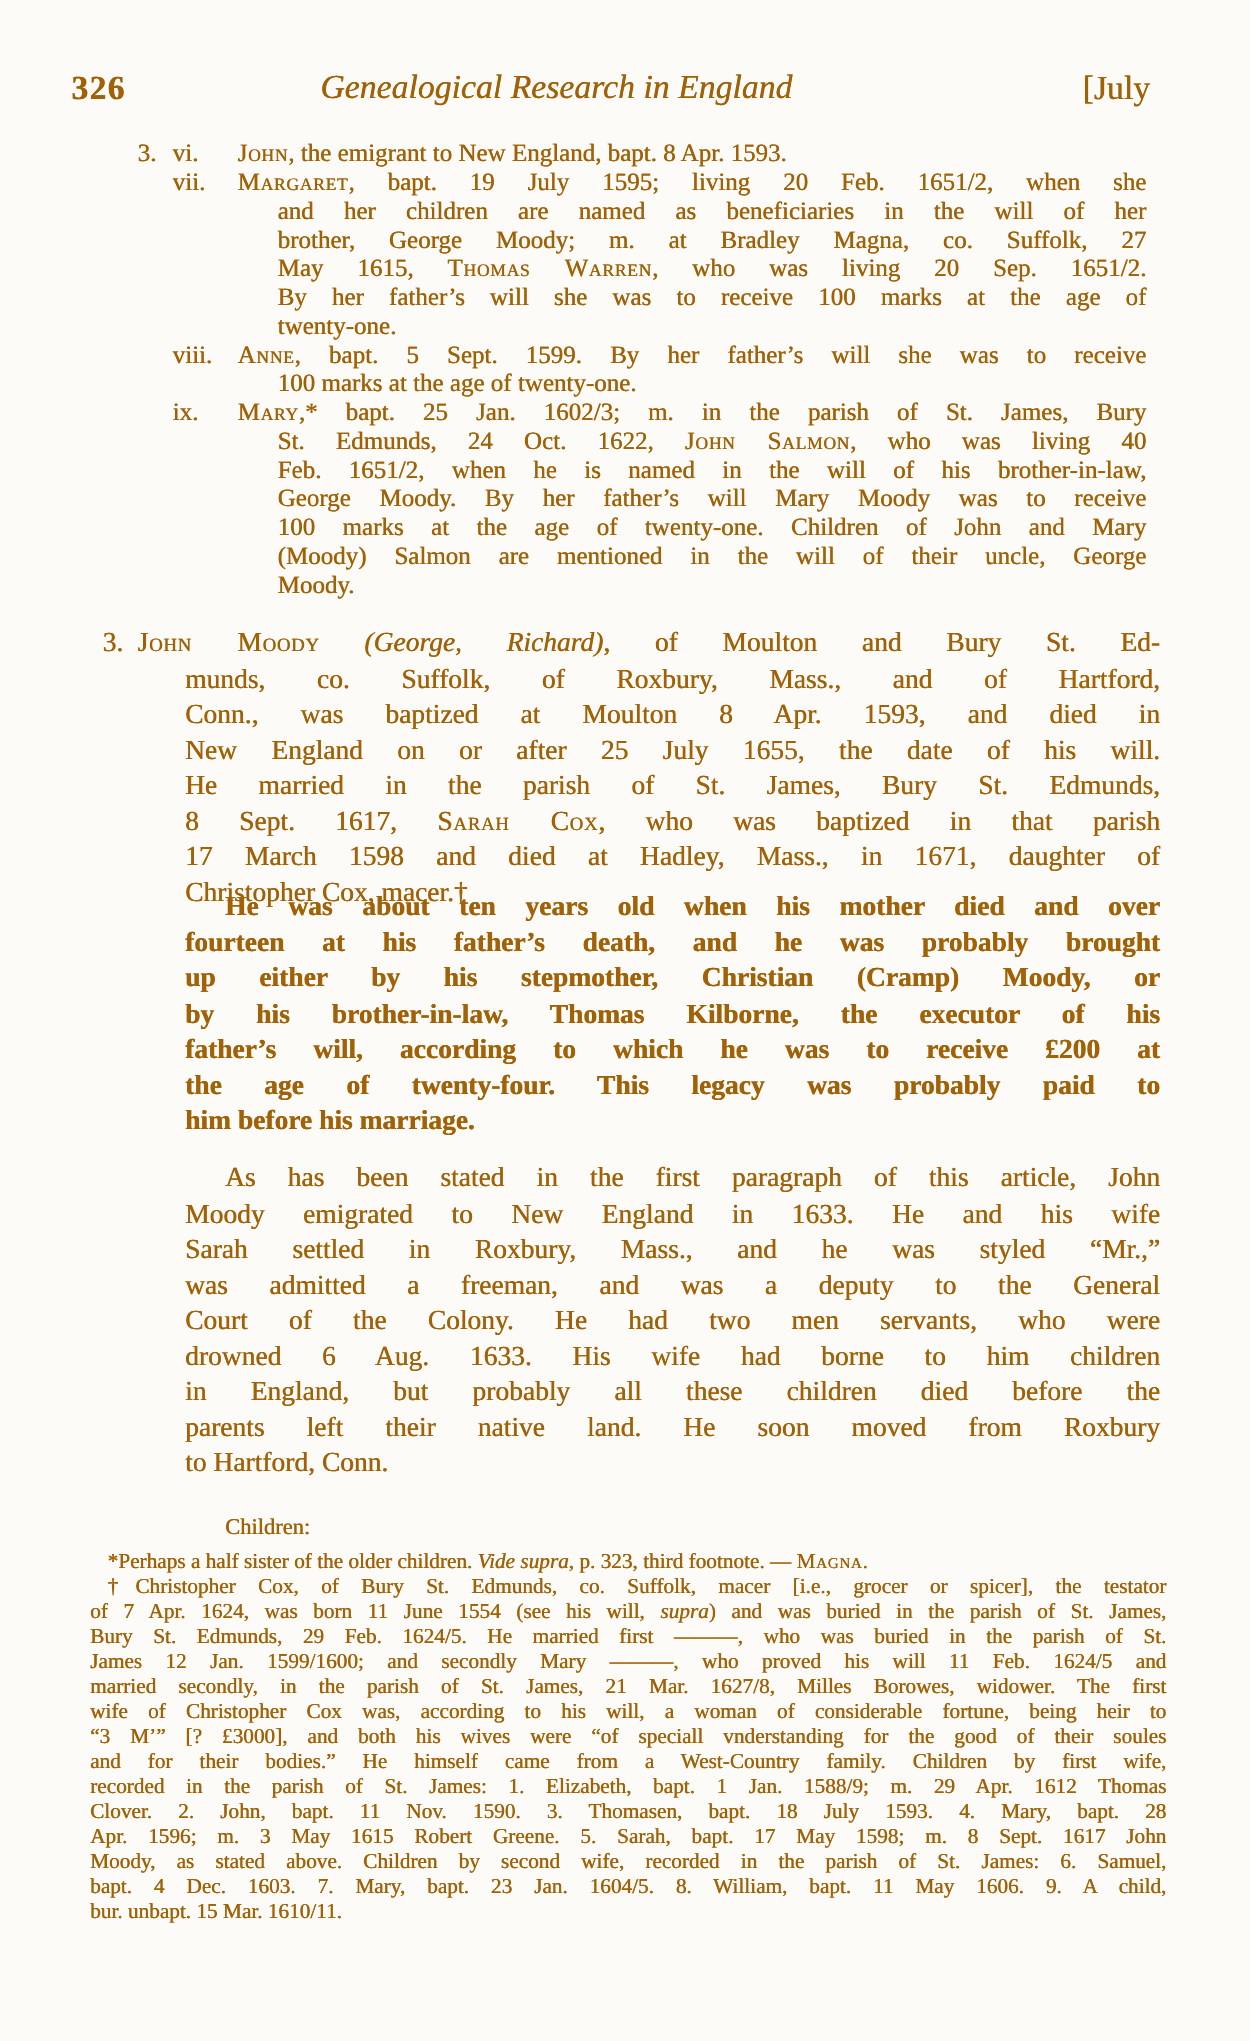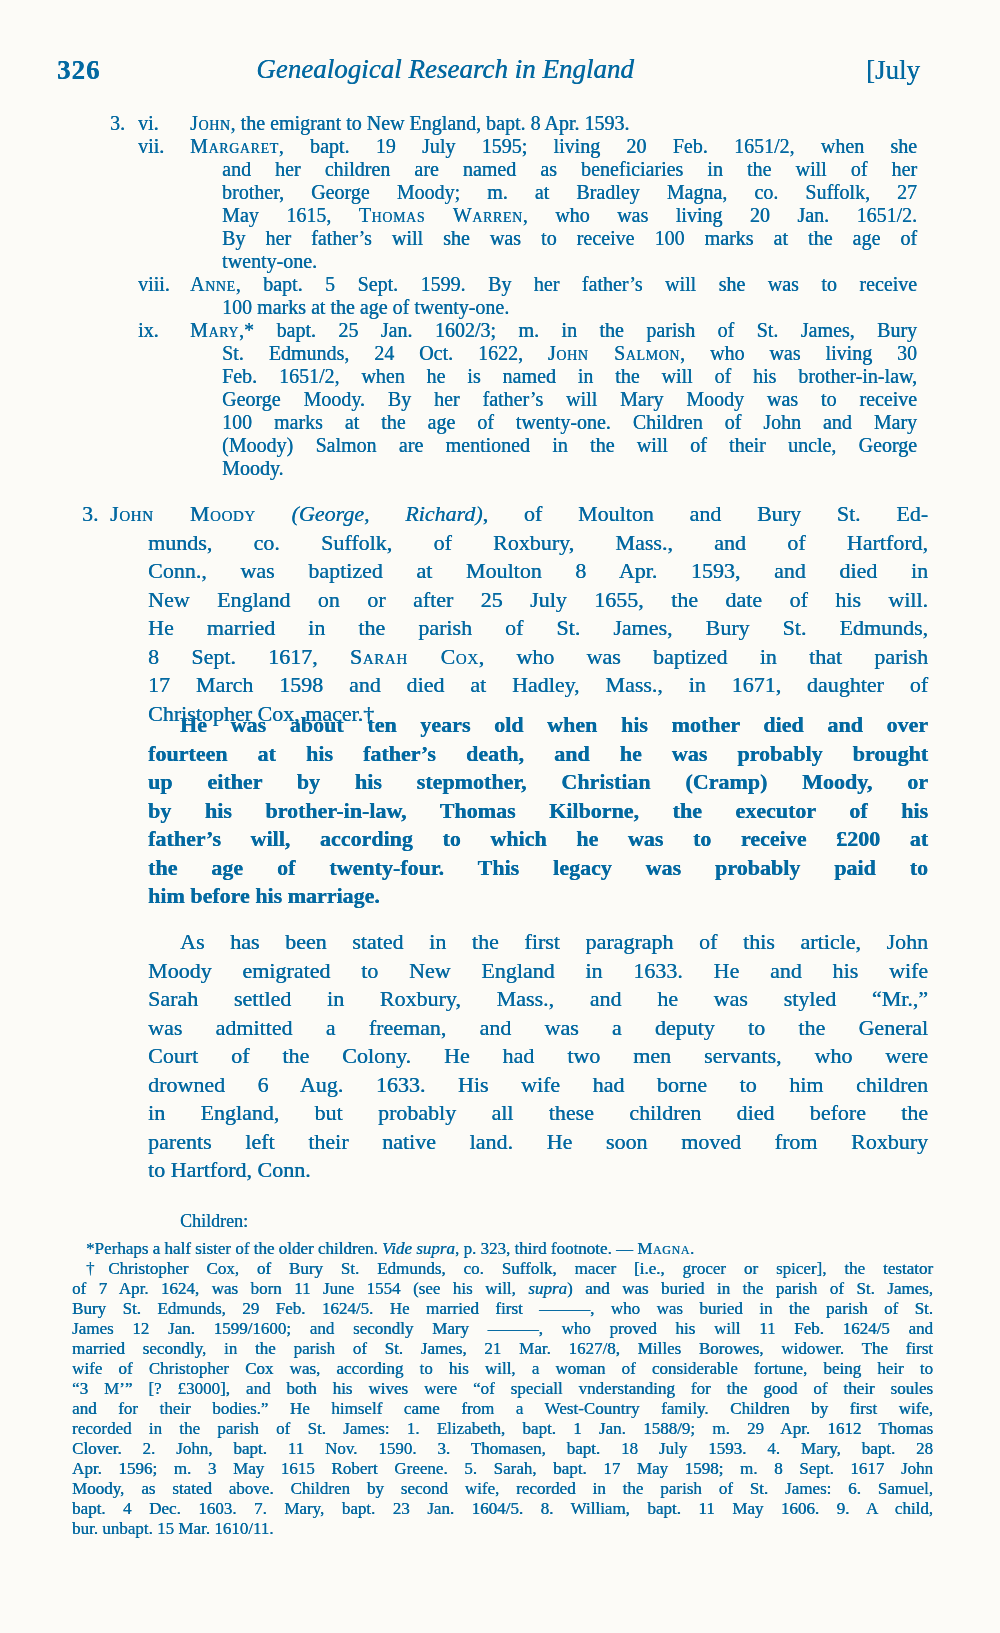--- a/index.html
+++ b/index.html
@@ -1,18 +1,18 @@
 <!DOCTYPE html>
 <html><head>
 <meta charset="utf-8">
 <style>
   html,body { margin:0; padding:0; background:#e8e6e0; }
   .page {
     position:relative; width:1000px; height:1633px; margin:0 auto;
-    background:#fcfbf7; color:#0369a1;
+    background:#fcfbf7; color:#a16207;
     font-family:"Liberation Serif","DejaVu Serif",serif;
     text-shadow:0.35px 0 0 currentColor;
     overflow:hidden;
   }
   .line { white-space:normal; }
   .lines .line:not(:last-child){ text-align:justify; text-align-last:justify; }
   .lines .line:last-child{ text-align:left; }
 
   .header { position:absolute; left:0; top:54px; width:1000px; height:36px; font-size:27px; }
   .pn   { position:absolute; left:57px; top:1px; font-weight:bold; letter-spacing:1px; }
@@ -61,37 +61,37 @@
       <div class="lines">
           <div class="line"><span class="sc">John</span><span>, the emigrant to New England, bapt. 8 Apr. 1593.</span></div>
         </div>
     </div>
     <div class="item">
       <span class="marker numeral">vii.</span>
       <div class="lines">
           <div class="line"><span class="sc">Margaret</span><span>, bapt. 19 July 1595;  living 20 Feb. 1651/2, when she</span></div>
           <div class="line"><span>and her children are named as beneficiaries in the will of her</span></div>
           <div class="line"><span>brother, George Moody;  m. at Bradley Magna, co. Suffolk, 27</span></div>
-          <div class="line"><span>May 1615, </span><span class="sc">Thomas Warren</span><span>, who was living 20 Jan. 1651/2.</span></div>
+          <div class="line"><span>May 1615, </span><span class="sc">Thomas Warren</span><span>, who was living 20 Sep. 1651/2.</span></div>
           <div class="line"><span>By her father’s will she was to receive 100 marks at the age of</span></div>
           <div class="line"><span>twenty-one.</span></div>
         </div>
     </div>
     <div class="item">
       <span class="marker numeral">viii.</span>
       <div class="lines">
           <div class="line"><span class="sc">Anne</span><span>, bapt. 5 Sept. 1599.  By her father’s will she was to receive</span></div>
           <div class="line"><span>100 marks at the age of twenty-one.</span></div>
         </div>
     </div>
     <div class="item">
       <span class="marker numeral">ix.</span>
       <div class="lines">
           <div class="line"><span class="sc">Mary</span><span>,* bapt. 25 Jan. 1602/3;  m. in the parish of St. James, Bury</span></div>
-          <div class="line"><span>St. Edmunds, 24 Oct. 1622, </span><span class="sc">John Salmon</span><span>, who was living 30</span></div>
+          <div class="line"><span>St. Edmunds, 24 Oct. 1622, </span><span class="sc">John Salmon</span><span>, who was living 40</span></div>
           <div class="line"><span>Feb. 1651/2, when he is named in the will of his brother-in-law,</span></div>
           <div class="line"><span>George Moody.  By her father’s will Mary Moody was to receive</span></div>
           <div class="line"><span>100 marks at the age of twenty-one.  Children of John and Mary</span></div>
           <div class="line"><span>(Moody) Salmon are mentioned in the will of their uncle, George</span></div>
           <div class="line"><span>Moody.</span></div>
         </div>
     </div>
   </div>
 
   <div class="entry">

